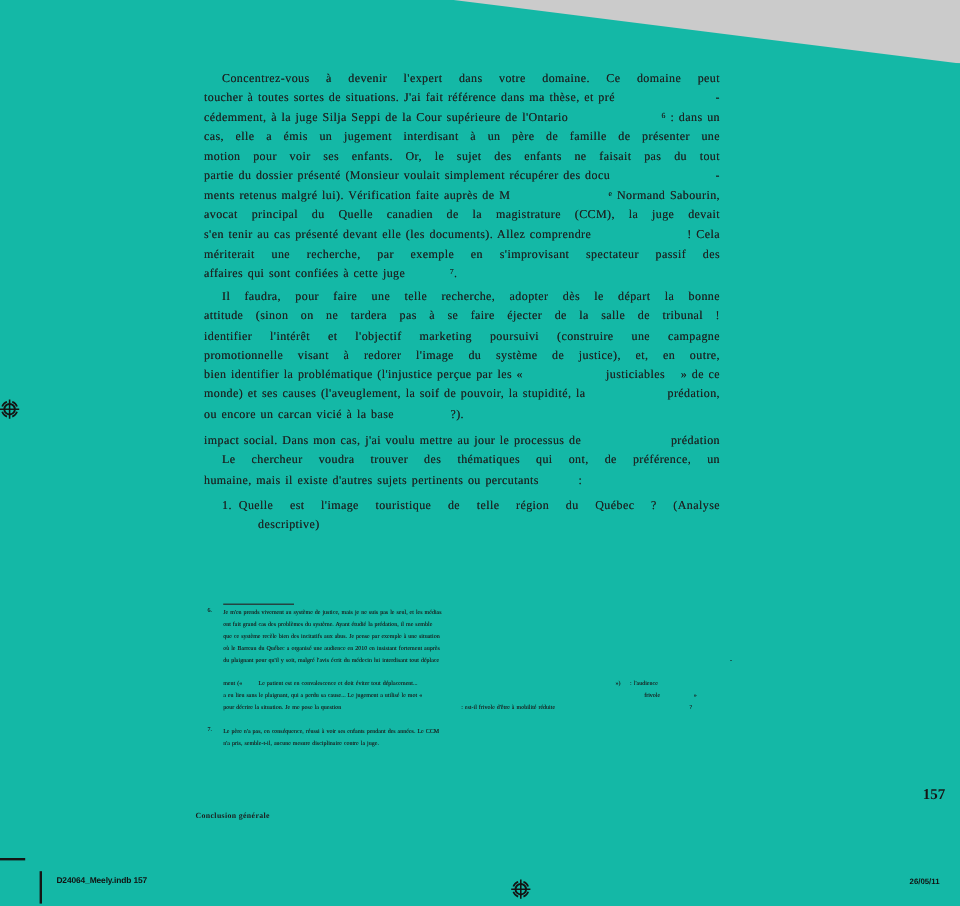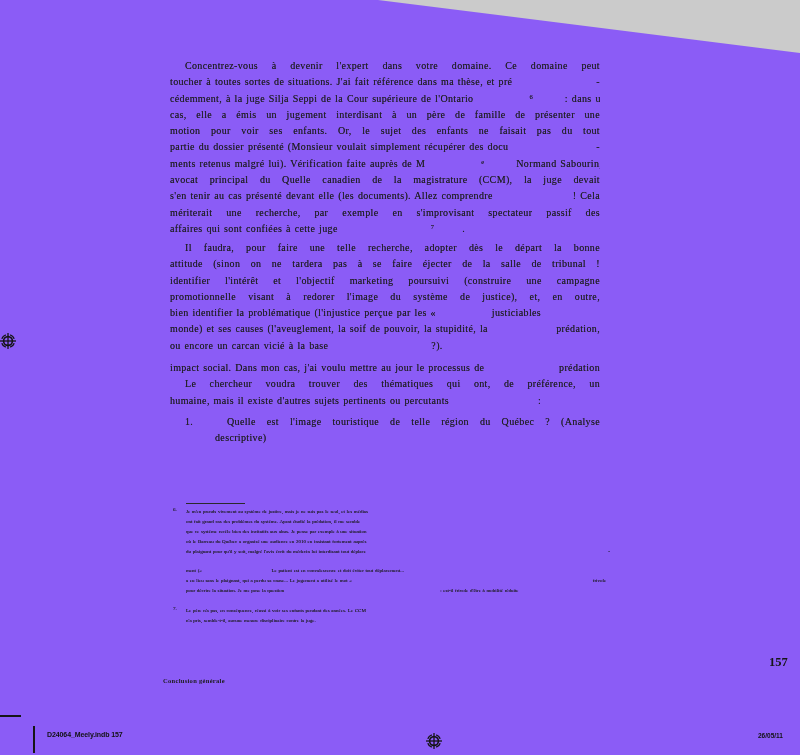--- a/index.html
+++ b/index.html
@@ -1,21 +1,21 @@
 <!DOCTYPE html>
 <html><head>
 <meta charset="utf-8">
 <style>
   html,body{margin:0;padding:0;}
   body{
     width:800px;height:755px;position:relative;overflow:hidden;
     background:#ffffff;
     font-family:"Liberation Serif", serif;
   }
-  .page{position:absolute;inset:0;background:#8b5cf6;}
+  .page{position:absolute;inset:0;background:#14b8a6;}
   
   .scan-wedge{
     position:absolute;left:378px;top:0;width:422px;height:53px;
     background:#cbcbcb;
     clip-path:polygon(0 0,100% 0,100% 100%);
   }
   
   .tblock{
     position:absolute;width:430px;
     font-size:10px;color:#212121;
@@ -23,21 +23,21 @@
     text-shadow:0 0 .4px rgba(0,0,0,.55);
   }
   .fn{
     width:437px;font-size:5px;
     letter-spacing:0;word-spacing:.4px;
     padding-left:13px;box-sizing:border-box;
   }
   .fnmark{position:absolute;left:0;top:0;}
   .tline{white-space:pre;overflow:hidden;}
   .just{white-space:normal;text-align:justify;text-align-last:justify;}
-  .segline{display:flex;align-items:baseline;white-space:pre;gap:28px;}
+  .segline{display:flex;align-items:baseline;white-space:pre;}
   .seg{flex:none;white-space:pre;}
   .gap{flex:none;display:inline-block;}
   .fill{flex:1 1 auto;}
   .sup{flex:none;font-size:65%;position:relative;top:-3px;}
   .limark{width:14px;}
   .liinner{flex:1 1 auto;white-space:normal;text-align:justify;text-align-last:justify;}
   
   .fnrule{position:absolute;left:186px;top:503px;width:59px;height:1.2px;background:#2a2a2a;}
   
   .concl{position:absolute;left:163px;top:677px;font-weight:bold;font-size:6.5px;letter-spacing:.3px;color:#1c1c1c;}

